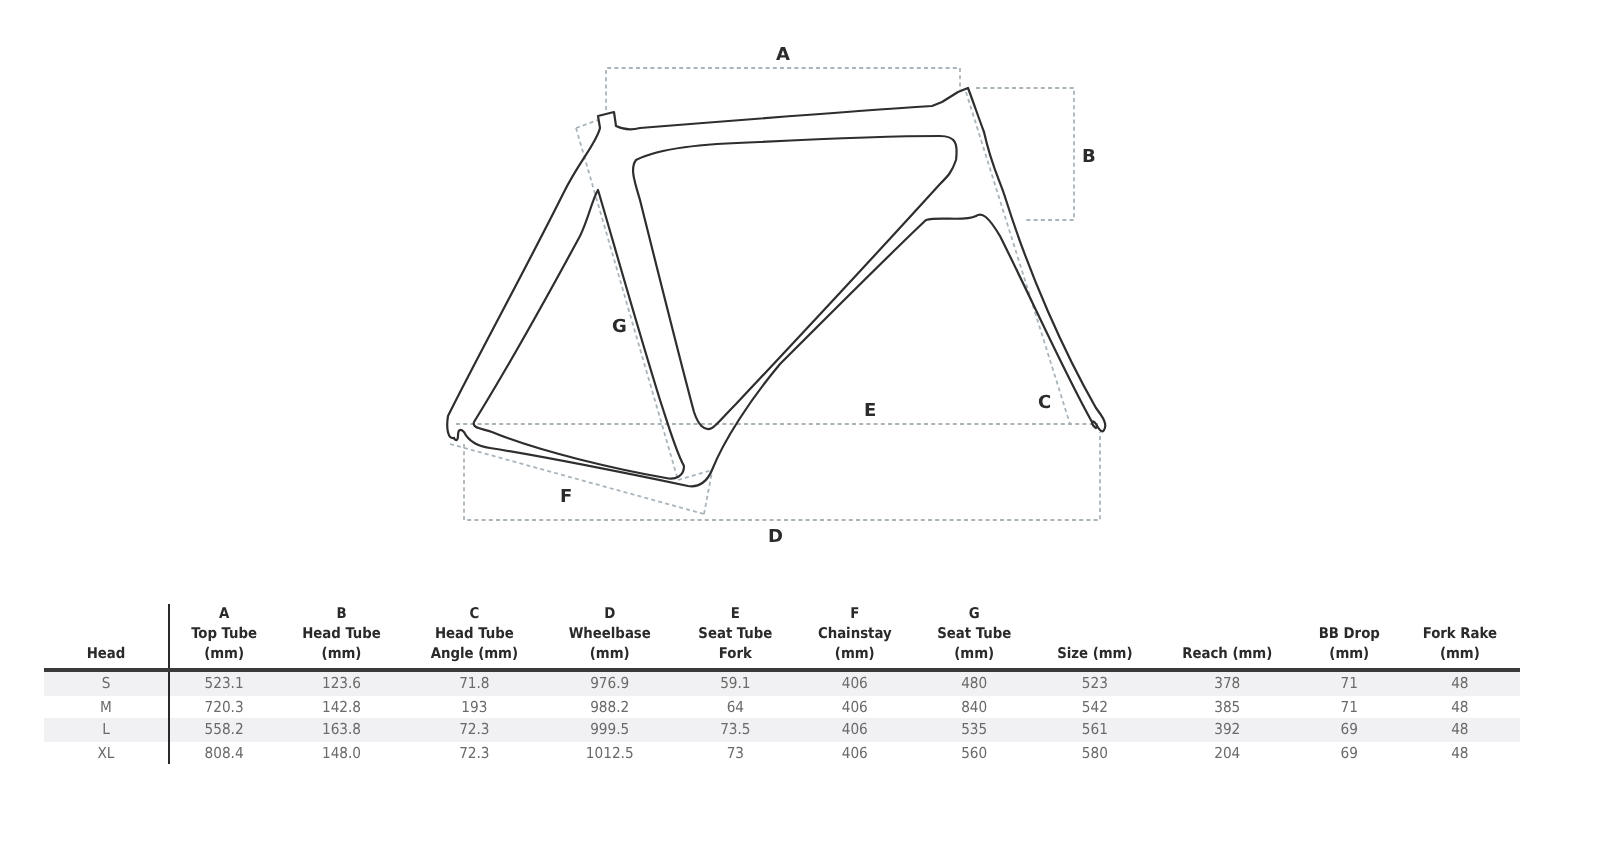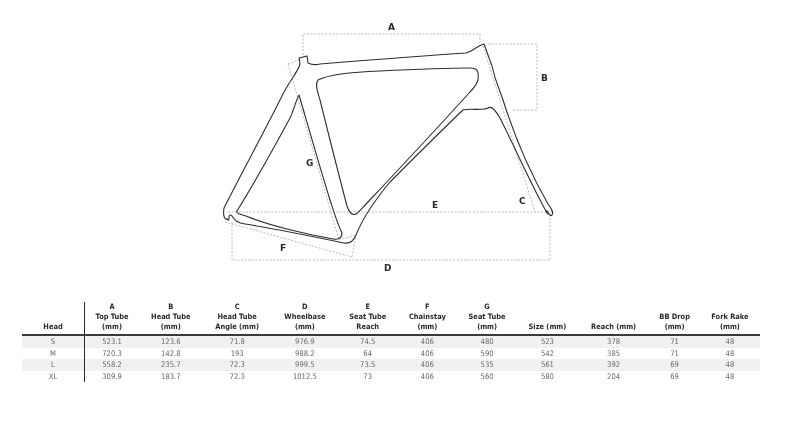--- a/index.html
+++ b/index.html
@@ -131,21 +131,21 @@
           <span>Angle (mm)</span>
         </th>
       <th>
           <span>D</span>
           <span>Wheelbase</span>
           <span>(mm)</span>
         </th>
       <th>
           <span>E</span>
           <span>Seat Tube</span>
-          <span>Reach</span>
+          <span>Fork</span>
         </th>
       <th>
           <span>F</span>
           <span>Chainstay</span>
           <span>(mm)</span>
         </th>
       <th>
           <span>G</span>
           <span>Seat Tube</span>
           <span>(mm)</span>
@@ -172,60 +172,60 @@
         </th>
     </tr>
   </thead>
   <tbody>
     <tr>
       <td class="size-col">S</td>
       <td>523.1</td>
       <td>123.6</td>
       <td>71.8</td>
       <td>976.9</td>
-      <td>74.5</td>
+      <td>59.1</td>
       <td>406</td>
       <td>480</td>
       <td>523</td>
       <td>378</td>
       <td>71</td>
       <td>48</td>
     </tr>
     <tr>
       <td class="size-col">M</td>
       <td>720.3</td>
       <td>142.8</td>
       <td>193</td>
       <td>988.2</td>
       <td>64</td>
       <td>406</td>
-      <td>590</td>
+      <td>840</td>
       <td>542</td>
       <td>385</td>
       <td>71</td>
       <td>48</td>
     </tr>
     <tr>
       <td class="size-col">L</td>
       <td>558.2</td>
-      <td>235.7</td>
+      <td>163.8</td>
       <td>72.3</td>
       <td>999.5</td>
       <td>73.5</td>
       <td>406</td>
       <td>535</td>
       <td>561</td>
       <td>392</td>
       <td>69</td>
       <td>48</td>
     </tr>
     <tr>
       <td class="size-col">XL</td>
-      <td>309.9</td>
-      <td>183.7</td>
+      <td>808.4</td>
+      <td>148.0</td>
       <td>72.3</td>
       <td>1012.5</td>
       <td>73</td>
       <td>406</td>
       <td>560</td>
       <td>580</td>
       <td>204</td>
       <td>69</td>
       <td>48</td>
     </tr>

